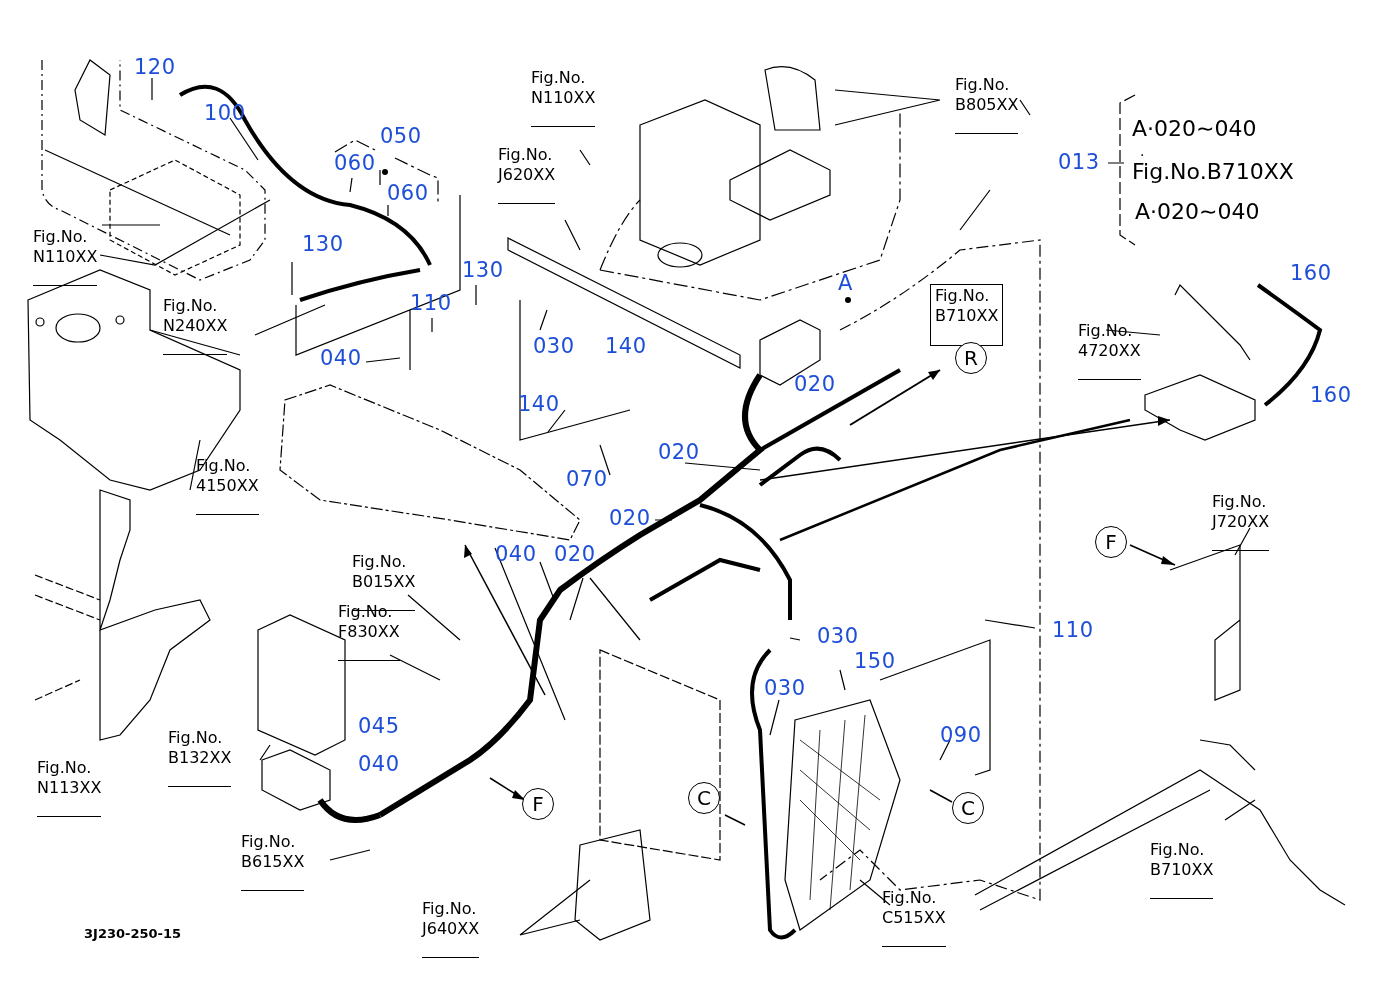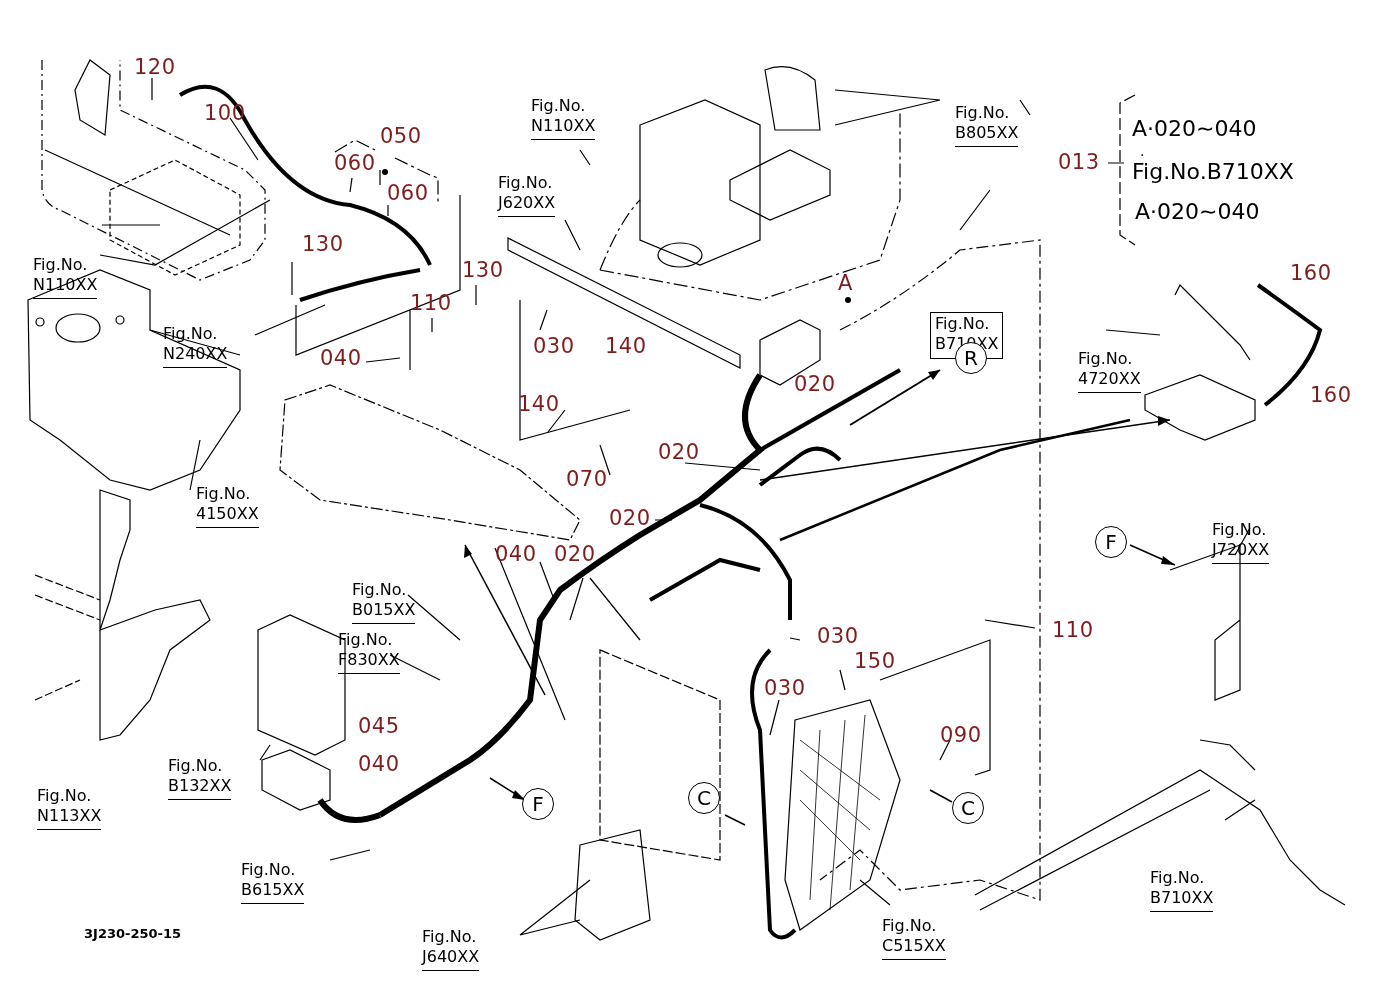--- a/index.html
+++ b/index.html
@@ -1,20 +1,20 @@
 <!DOCTYPE html>
 <html><head>
 <meta charset="utf-8">
 <style>
   html,body{margin:0;padding:0;background:#ffffff;}
   body{width:1380px;height:1002px;position:relative;overflow:hidden;font-family:"DejaVu Sans",sans-serif;color:#000;}
   #canvas{position:absolute;left:0;top:0;width:1380px;height:1002px;}
-  .lbl{position:absolute;font-family:"DejaVu Sans",sans-serif;font-size:21px;line-height:22px;white-space:nowrap;color:#7f1d1d;letter-spacing:0.5px;}
-  .fig{position:absolute;font-family:"DejaVu Sans",sans-serif;font-size:16px;line-height:20px;white-space:nowrap;color:#000;margin-top:28px;}
-  .fig .code{display:block;border-bottom:1.3px solid #000;padding-bottom:3px;}
+  .lbl{position:absolute;font-family:"DejaVu Sans",sans-serif;font-size:21px;line-height:22px;white-space:nowrap;color:#1d4ed8;letter-spacing:0.5px;}
+  .fig{position:absolute;font-family:"DejaVu Sans",sans-serif;font-size:16px;line-height:20px;white-space:nowrap;color:#000;}
+  .fig .code{display:block;border-bottom:1.3px solid #000;padding-bottom:18px;}
   .fig.boxed{border:1.3px solid #000;padding:1px 4px;background:#fff;}
   .fig.boxed .code{border-bottom:none;}
   .circ{position:absolute;width:30px;height:30px;border:1.5px solid #000;border-radius:50%;background:#fff;font-size:20px;line-height:30px;text-align:center;box-sizing:content-box;}
   .note{position:absolute;font-size:22px;line-height:27px;white-space:nowrap;}
   .docid{position:absolute;font-size:13px;white-space:nowrap;font-weight:bold;}
 </style>
 </head>
 <body>
 
 <svg id="canvas" viewBox="0 0 1380 1002" xmlns="http://www.w3.org/2000/svg">

